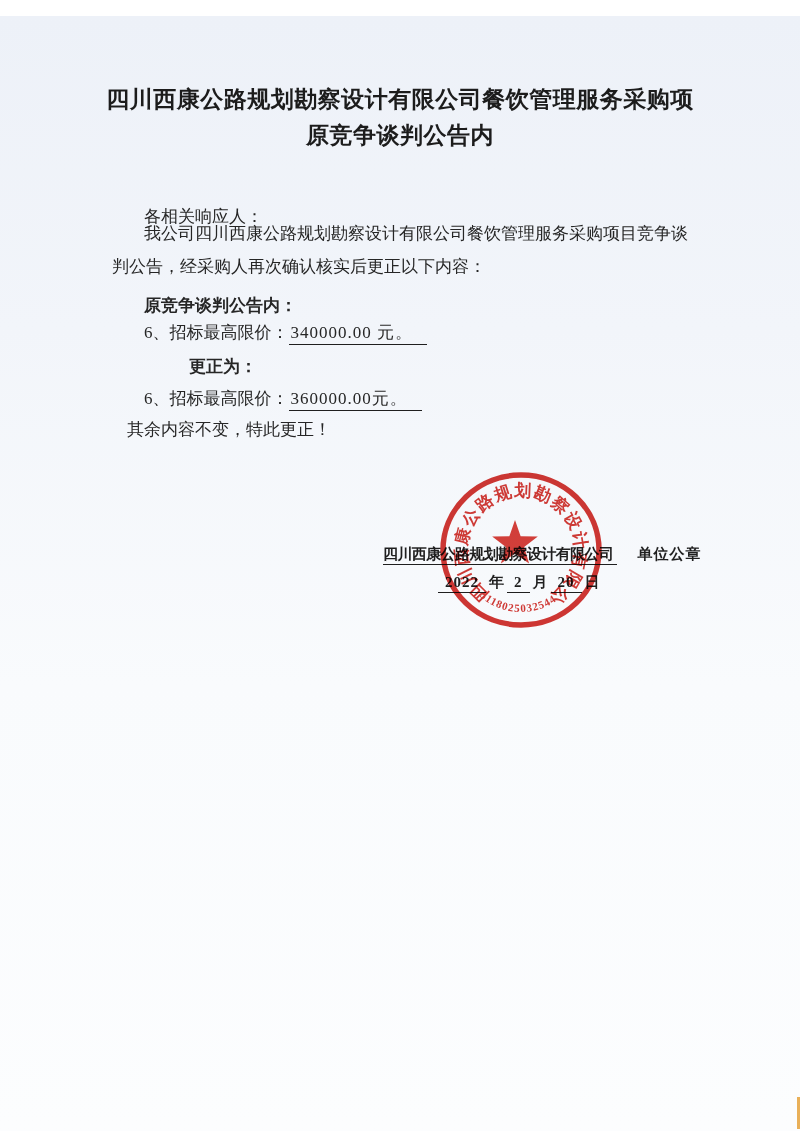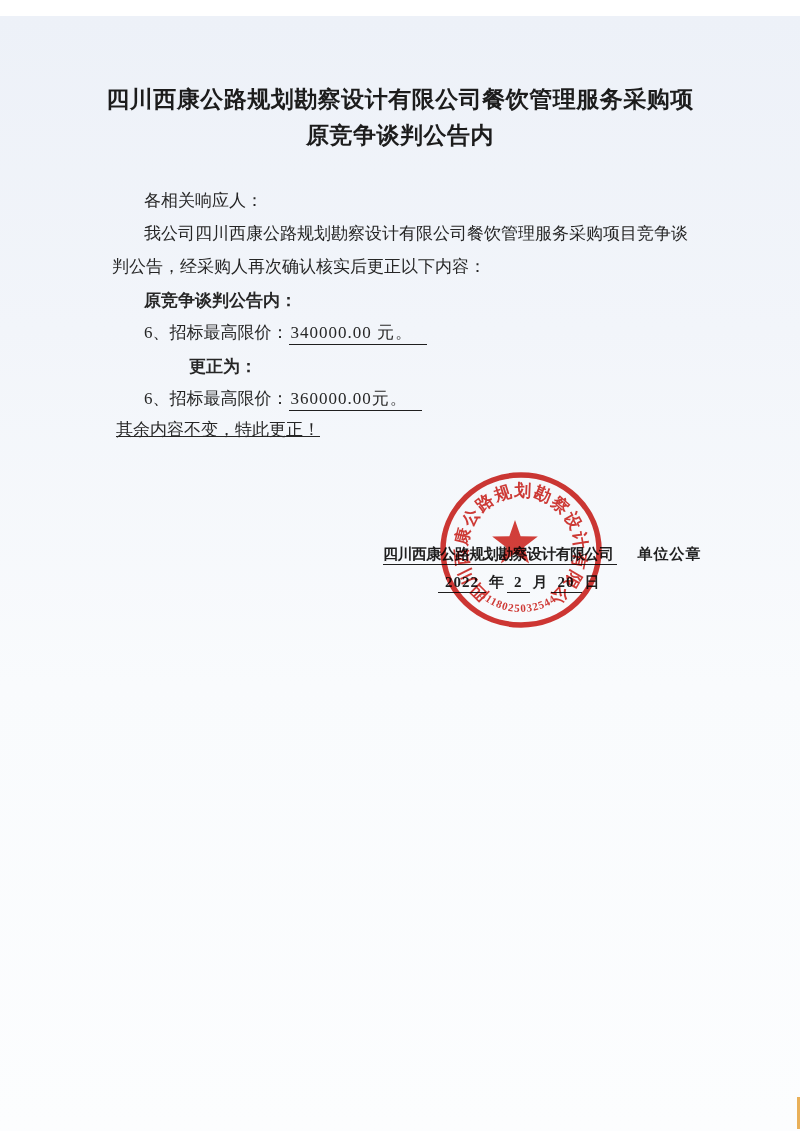--- a/index.html
+++ b/index.html
@@ -47,39 +47,39 @@
 <body>
 
 <div class="page">
   <div class="paper-tint"></div>
 
   <div class="doc-title">
     <div>四川西康公路规划勘察设计有限公司餐饮管理服务采购项</div>
     <div>原竞争谈判公告内</div>
   </div>
 
-  <div class="line" style="left:144px;top:190px;text-align:center;">各相关响应人：</div>
+  <div class="line" style="left:144px;top:206px;text-align:center;">各相关响应人：</div>
 
   <div class="line" style="left:112px;top:256px;">判公告，经采购人再次确认核实后更正以下内容：</div>
 
   <div class="line" style="left:144px;top:223px;">我公司四川西康公路规划勘察设计有限公司餐饮管理服务采购项目竞争谈</div>
 
-  <div class="line bold" style="left:144px;top:290px;">原竞争谈判公告内：</div>
+  <div class="line bold" style="left:144px;top:296px;font-family:Liberation Mono, monospace;">原竞争谈判公告内：</div>
 
   <div class="line" style="left:144px;top:322px;">
     <span>6、招标最高限价：</span><span class="uline">340000.00 元。</span>
   </div>
 
   <div class="line bold" style="left:144px;top:356px;margin-left:45px;">更正为：</div>
 
   <div class="line" style="left:144px;top:388px;">
     <span>6、招标最高限价：</span><span class="uline">360000.00元。</span>
   </div>
 
-  <div class="line" style="left:116px;top:419px;text-decoration:underline;">其余内容不变，特此更正！</div>
+  <div class="line" style="left:127px;top:419px;">其余内容不变，特此更正！</div>
 
   <div class="sig-line">
     <span class="sig-company">四川西康公路规划勘察设计有限公司</span><span class="sig-note">单位公章</span>
   </div>
 
   <div class="date-line">
     <span class="date-seg">2022</span><span class="date-label">年</span><span class="date-seg">2</span><span class="date-label">月</span><span class="date-seg">20</span><span class="date-label">日</span>
   </div>
 
   <svg class="seal" viewBox="-90 -90 180 180">

